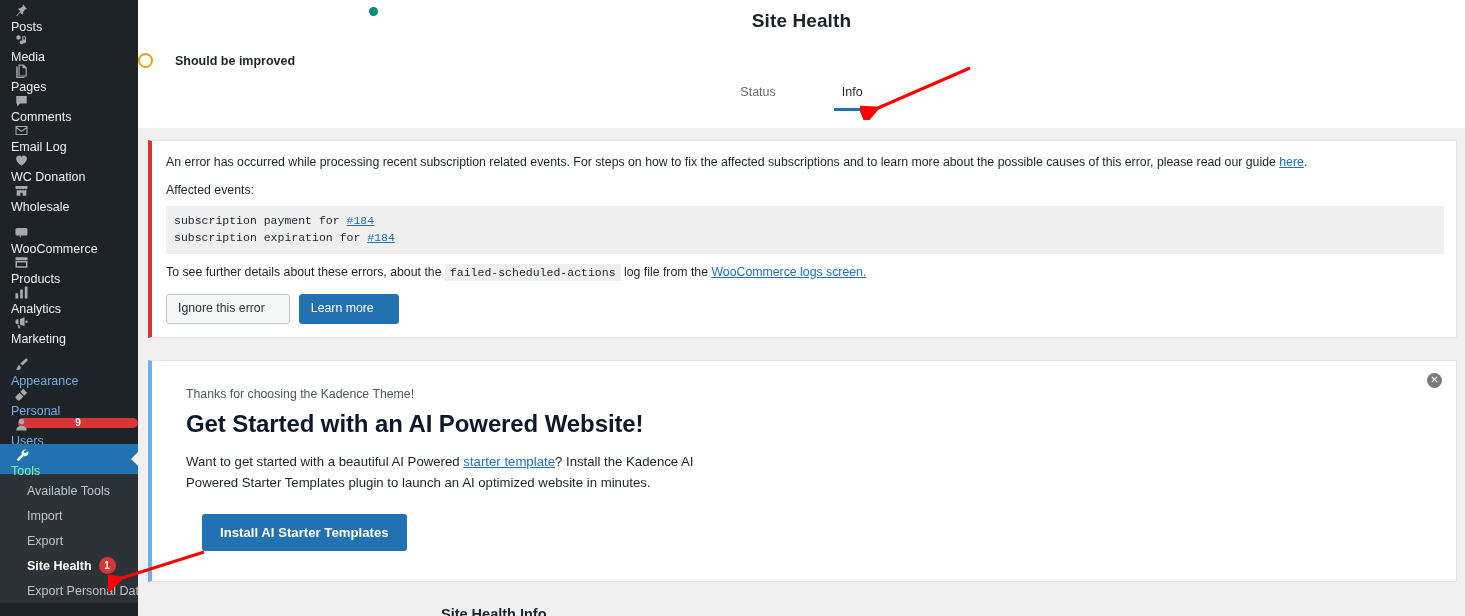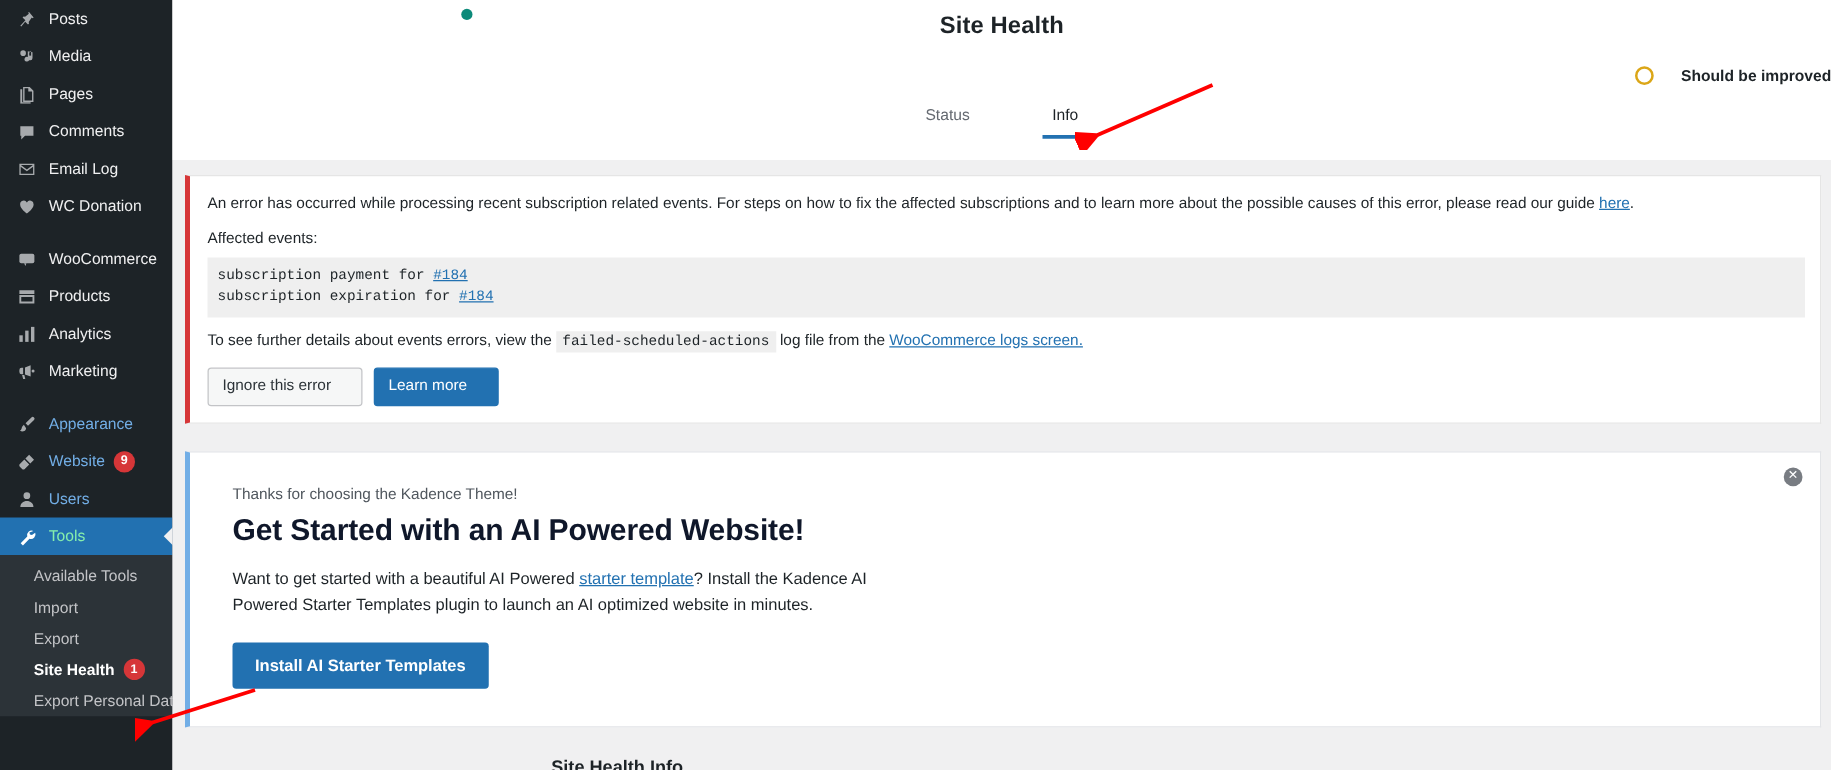--- a/index.html
+++ b/index.html
@@ -13,27 +13,28 @@
 
   
   .sidebar {
     width: 138px; height: 616px;
     background: #1d2327;
     flex: 0 0 138px;
     position: relative;
     overflow: hidden;
   }
   .menu-item {
-    display: flex; align-items: center;
+    display: flex; 
     height: 30px;
     padding: 0 0 0 11px;
     color: #f0f0f1;
     font-size: 12.5px;
     position: relative;
     white-space: nowrap;
+    flex-direction: column;
   }
   .menu-item .mi-icon {
     width: 20px; height: 20px;
     flex: 0 0 20px;
     display: flex; align-items: center; justify-content: center;
     margin-right: 8px;
     color: #a7aaad;
   }
   .menu-item .mi-icon svg { display: block; }
   .menu-item.blue-text { color: #72aee6; }
@@ -96,21 +97,21 @@
   }
   .page-title {
     text-align: center;
     font-size: 19px;
     font-weight: 700;
     color: #1d2327;
     padding-top: 10px;
     letter-spacing: .1px;
   }
   .health-status {
-    display: flex; align-items: center; justify-content: flex-end;
+    display: flex; align-items: center; justify-content: flex-start;
     gap: 22px;
     margin-top: 21px;
     font-size: 12.5px;
     color: #1d2327;
     font-weight: 600;
   }
   .status-ring {
     width: 15px; height: 15px;
     border-radius: 50%;
     border: 2px solid #dba617;
@@ -218,21 +219,21 @@
     max-width: 520px;
   }
   .kad-btn {
     display: inline-block;
     background: #2271b1;
     color: #fff;
     font-size: 13.2px;
     font-weight: 600;
     padding: 11px 18px;
     border-radius: 3px;
-    margin-left: 10px;
+    margin-left: 26px;
     cursor: pointer;
   }
 
   
   .sh-info { padding: 24px 0 0 293px; }
   .sh-info h2 {
     font-size: 14.5px;
     font-weight: 700;
     color: #1d2327;
     margin-bottom: 16px;
@@ -290,20 +291,28 @@
         <span>Email Log</span>
       </div>
       <div class="menu-item">
         <span class="mi-icon">
           <svg width="15" height="15" viewBox="0 0 20 20">
             <path fill="currentColor" d="M10 17S2.8 12.3 2.8 7.4A3.9 3.9 0 0110 5.2a3.9 3.9 0 017.2 2.2C17.2 12.3 10 17 10 17z"></path>
           </svg>
         </span>
         <span>WC Donation</span>
       </div>
+      <div class="menu-item">
+        <span class="mi-icon">
+          <svg width="15" height="15" viewBox="0 0 20 20">
+            <path fill="currentColor" d="M2 4h16v2.2c0 1.2-1 2.2-2.2 2.2-.9 0-1.7-.6-2-1.4-.3.8-1.1 1.4-2 1.4s-1.7-.6-2-1.4c-.3.8-1.1 1.4-2 1.4s-1.7-.6-2-1.4c-.3.8-1.1 1.4-2 1.4C3.1 8.4 2 7.4 2 6.2zm1.5 5.6h13V17h-5v-4H8.5v4h-5z"></path>
+          </svg>
+        </span>
+        <span>Wholesale</span>
+      </div>
       <div class="menu-gap"></div>
       <div class="menu-item">
         <span class="mi-icon">
           <svg width="15" height="15" viewBox="0 0 20 20">
             <rect fill="currentColor" x="2" y="4" width="16" height="10" rx="2"></rect>
             <path fill="currentColor" d="M7 14l1.5 3 1-3z"></path>
           </svg>
         </span>
         <span>WooCommerce</span>
       </div>
@@ -342,21 +351,21 @@
           </svg>
         </span>
         <span>Appearance</span>
       </div>
       <div class="menu-item blue-text">
         <span class="mi-icon">
           <svg width="15" height="15" viewBox="0 0 20 20">
             <path fill="currentColor" d="M12.4 2.4l-4 4 5.2 5.2 4-4zM7.3 7.5L2.5 12.3c-.8.8-.8 2 0 2.8l2.4 2.4c.8.8 2 .8 2.8 0l4.8-4.8z"></path>
           </svg>
         </span>
-        <span>Website</span>
+        <span>Personal</span>
         <span class="badge">9</span>
       </div>
       <div class="menu-item blue-text">
         <span class="mi-icon">
           <svg width="15" height="15" viewBox="0 0 20 20">
             <circle fill="currentColor" cx="10" cy="6" r="3.6"></circle>
             <path fill="currentColor" d="M3 18c0-3.9 3.1-6.4 7-6.4s7 2.5 7 6.4z"></path>
           </svg>
         </span>
         <span>Users</span>
@@ -412,21 +421,21 @@
       <div class="notice-error">
         <p class="lead">
           <span>An error has occurred while processing recent subscription related events. For steps on how to fix the affected subscriptions and to learn more about the possible causes of this error, please read our guide </span><a class="lnk" href="#">here</a><span>.</span>
         </p>
         <p class="affected">Affected events:</p>
         <div class="code-block" id="events-block">
             <div><span>subscription payment for </span><a class="lnk" href="#">#184</a></div>
             <div><span>subscription expiration for </span><a class="lnk" href="#">#184</a></div>
           </div>
         <p>
-          <span>To see further details about events errors, view the </span><code class="inline">failed-scheduled-actions</code><span> log file from the </span><a class="lnk" href="#">WooCommerce logs screen.</a>
+          <span>To see further details about these errors, about the </span><code class="inline">failed-scheduled-actions</code><span> log file from the </span><a class="lnk" href="#">WooCommerce logs screen.</a>
         </p>
         <div class="btn-row">
           <button class="btn btn-secondary">Ignore this error</button>
           <button class="btn btn-primary">Learn more</button>
         </div>
       </div>
 
       <div class="kadence-panel">
         <div class="kadence-close">✕</div>
         <div class="kad-thanks">Thanks for choosing the Kadence Theme!</div>

